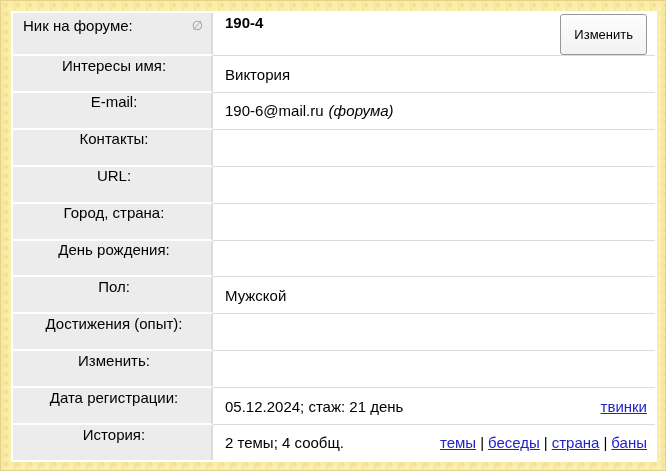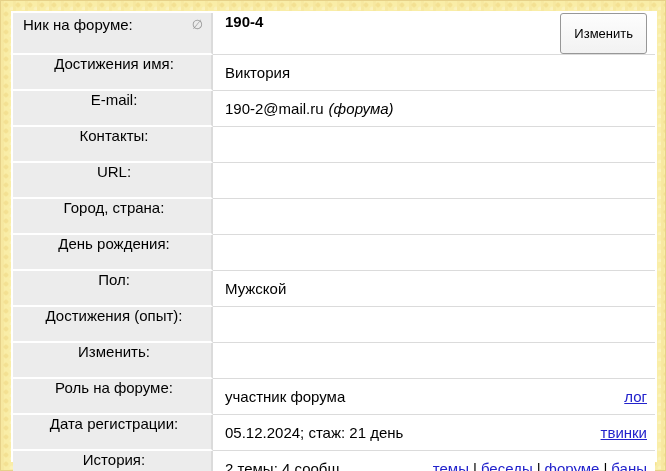--- a/index.html
+++ b/index.html
@@ -85,28 +85,28 @@
         </th>
         <td class="val">
           <div class="valrow">
             <span class="left bold">190-4</span>
             <button class="edit-btn">Изменить</button>
           </div>
         </td>
       </tr>
 
       <tr>
-        <th class="lbl">Достижения имя:</th>
+        <th class="lbl">Интересы имя:</th>
         <td class="val">Виктория</td>
       </tr>
 
       <tr>
         <th class="lbl">E-mail:</th>
         <td class="val">
-          <span>190-2@mail.ru</span><span class="note">(форума)</span>
+          <span>190-6@mail.ru</span><span class="note">(форума)</span>
         </td>
       </tr>
 
       <tr>
         <th class="lbl">Контакты:</th>
         <td class="val"></td>
       </tr>
 
       <tr>
         <th class="lbl">URL:</th>
@@ -132,47 +132,38 @@
       <tr>
         <th class="lbl">Достижения (опыт):</th>
         <td class="val"></td>
       </tr>
 
       <tr>
         <th class="lbl">Изменить:</th>
         <td class="val"></td>
       </tr>
 
-      <tr>
-        <th class="lbl">Роль на форуме:</th>
-        <td class="val">
-          <div class="valrow">
-            <span class="left">участник форума</span>
-            <a class="lnk">лог</a>
-          </div>
-        </td>
-      </tr>
 
       <tr>
         <th class="lbl">Дата регистрации:</th>
         <td class="val">
           <div class="valrow">
             <span class="left">05.12.2024; стаж: 21 день</span>
             <a class="lnk">твинки</a>
           </div>
         </td>
       </tr>
 
       <tr>
         <th class="lbl">История:</th>
         <td class="val">
           <div class="valrow">
             <span class="left">2 темы; 4 сообщ.</span>
             <span class="links-group">
-              <a class="lnk">темы</a><span class="sep">|</span><a class="lnk">беседы</a><span class="sep">|</span><a class="lnk">форуме</a><span class="sep">|</span><a class="lnk">баны</a>
+              <a class="lnk">темы</a><span class="sep">|</span><a class="lnk">беседы</a><span class="sep">|</span><a class="lnk">страна</a><span class="sep">|</span><a class="lnk">баны</a>
             </span>
           </div>
         </td>
       </tr>
 
     </tbody>
       </table>
   </div>
 </div>
 

